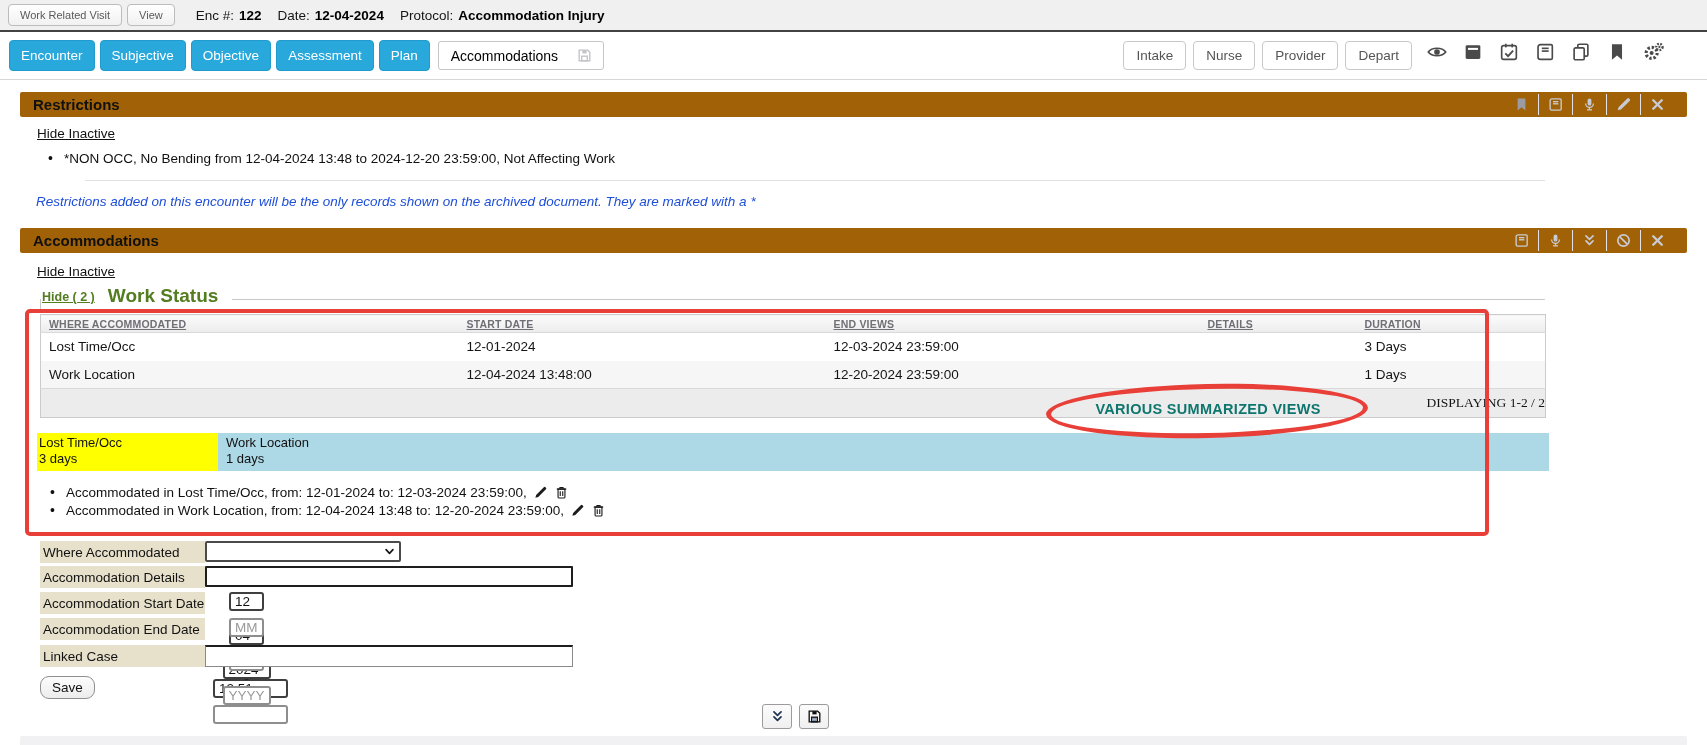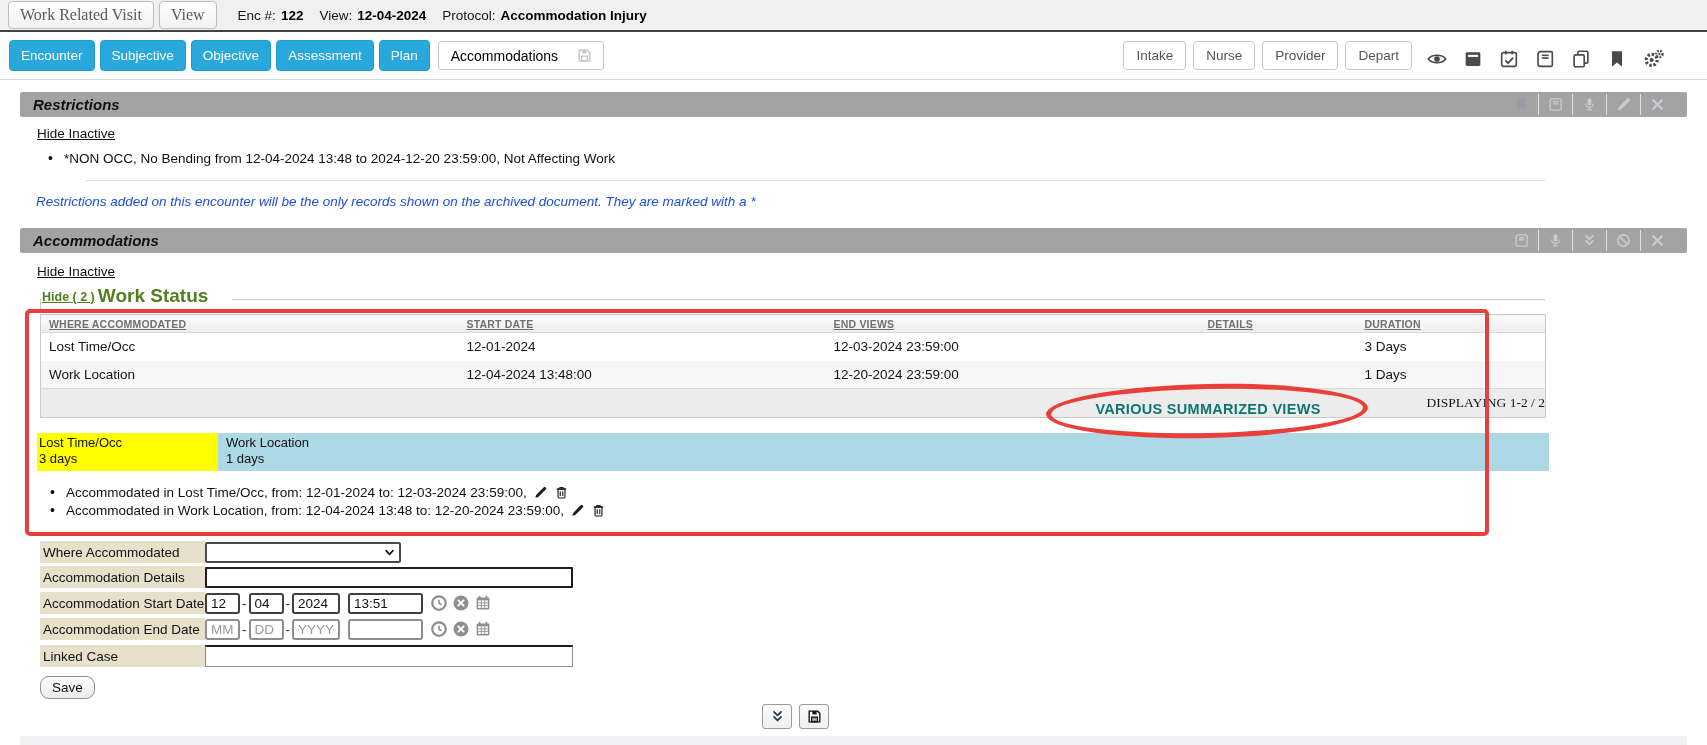--- a/index.html
+++ b/index.html
@@ -8,59 +8,59 @@
     width:1707px; height:745px; position:relative; overflow:hidden;
     background:#fff; font-family:"Liberation Sans", sans-serif; color:#111;
     font-size:13.5px;
   }
   .abs { position:absolute; }
 
   
   .topbar { top:0; left:0; width:1707px; height:32px; background:#f0f0f0;
     border-bottom:2px solid #424242; display:flex; align-items:center; padding:0 8px; }
   .tb-btn { background:linear-gradient(#ffffff,#f1f1f1); border:1px solid #bcbcbc;
-    border-radius:4px; color:#5a5a5a; font-size:16px; padding:4px 11px; margin-right:5px;
-    font-family:Liberation Serif, serif; cursor:pointer; }
+    border-radius:4px; color:#5a5a5a; font-size:11px; padding:4px 11px; margin-right:5px;
+    font-family:Liberation Sans, sans-serif; cursor:pointer; }
   .tb-label { margin-left:16px; color:#151515; }
   .tb-value { margin-left:5px; font-weight:bold; color:#000; }
 
   
   .navbar { top:32px; left:0; width:1707px; height:48px; background:#fff;
     border-bottom:1px solid #d7d7d7; display:flex; align-items:center; padding:12px 9px; }
   .nav-tab { background:#29a8dc; color:#fff; font-size:13.5px; padding:7px 11px;
     border:1px solid #219bcd; border-radius:4px; margin-right:5px; font-family:inherit; cursor:pointer; }
   .active-tab { display:flex; align-items:center; gap:18px; border:1px solid #c6c6c6;
     border-radius:3px; padding:5px 10px 5px 12px; margin-left:3px; font-size:14px; color:#000;
     background:#fff; cursor:pointer; }
-  .nav-right { margin-left:auto; display:flex; align-items:flex-end; gap:7px; padding-right:34px; }
+  .nav-right { margin-left:auto; display:flex; align-items:flex-start; gap:7px; padding-right:34px; }
   .phase-btn { border:1px solid #c9c9c9; border-radius:4px; background:#fff; color:#555;
     font-size:13.5px; padding:6px 12px; font-family:inherit; cursor:pointer; }
   .nav-icon { width:22px; height:22px; color:#4a4a4a; margin-left:7px; cursor:pointer; }
 
   
-  .sec-header { left:20px; width:1667px; height:25px; background:#a3a3a3; border-radius:2px;
-    display:flex; align-items:center; padding:0 13px;font-style:italic; }
+  .sec-header { left:20px; width:1667px; height:25px; background:#a16207; border-radius:2px;
+    display:flex; align-items:center; padding:0 13px; }
   .sec-title { font-weight:bold; font-size:15px; color:#101010; }
   .sec-icons { margin-left:auto; display:flex; align-items:center; height:100%; }
   .slot { width:34px; height:21px; display:flex; align-items:center; justify-content:center;
     border-left:1px solid #e2e2e6; cursor:pointer; }
   .slot:first-child { border-left:none; }
   .hicon { width:17px; height:17px; color:#c9cbd2; }
   .hicon.dk { color:#9a9ba3; }
 
   .hide-link { color:#111; text-decoration:underline; cursor:pointer; }
 
   .dot { font-size:14px; margin-right:11px; }
   .b-row { display:flex; align-items:center; }
 
   .note { font-style:italic; color:#1d4ed8; font-size:13.5px; }
   .sep-line { border-top:1px solid #e0e0e0; height:0; }
 
   
-  .legend { display:flex; align-items:flex-end; gap:3px; }
+  .legend { display:flex; align-items:flex-end; gap:13px; }
   .hide2 { color:#537d20; font-weight:bold; font-size:12.5px; text-decoration:underline; cursor:pointer; padding-bottom:2px;}
   .ws-title { color:#537d20; font-weight:bold; font-size:19px; line-height:20px; }
   .group-line { border-top:1px solid #c9c9c9; }
   .group-stub { border-left:1px solid #c9c9c9; width:0; }
 
   
   table.acc { border-collapse:collapse; width:1505px; border:1px solid #cbcbcb; table-layout:fixed; }
   table.acc th { height:18px; background:linear-gradient(#fbfbfb,#ececec); text-align:left;
     font-size:10.5px; color:#6f6f76; font-weight:bold; text-decoration:underline;
     letter-spacing:.2px; padding:0; border-bottom:1px solid #d9d9d9; cursor:pointer; }
@@ -83,21 +83,21 @@
     border-radius:5px; z-index:5; pointer-events:none; }
   .red-ellipse { left:1046px; top:384px; width:322px; height:54px; border:5px solid #e84038;
     border-radius:50%; transform:rotate(-1.2deg); z-index:5; pointer-events:none; }
   .annot-text { left:1063px; top:401px; width:290px; text-align:center; font-weight:bold;
     font-size:14.5px; letter-spacing:.3px; color:#0f766e; z-index:6; }
 
   
   .form-row { left:40px; display:flex; align-items:stretch; height:22px; }
   .form-label { width:165px; background:#e7e1cc; display:flex; align-items:center;
     padding-left:3px; font-size:13.5px; color:#111; }
-  .ctrls { display:flex; align-items:center; }
+  .ctrls { display:flex; align-items:center;flex-direction:column; }
   .inp { border:2px solid #3f3f3f; border-radius:3px; height:21px; font-size:13.5px;
     padding:0 4px; font-family:inherit; color:#111; }
   .inp.lite { border-color:#8e8e8e; }
   .inp::placeholder { color:#9a9a9a; }
   .w-mon { width:35px; } .w-day { width:35px; } .w-yr { width:48px; } .w-time { width:75px; }
   .dsep { margin:0 2px; color:#222; }
   .fld-icon { width:18px; height:18px; color:#8f8f93; margin-left:4px; cursor:pointer; }
   .wide-inp { width:368px; height:21px; border:2px solid #1e1e1e; border-radius:1px;
     font-size:13.5px; font-family:inherit; padding:0 4px; }
   .linked-inp { width:368px; height:22px; border:1px solid #8a8a8a; border-top:2px solid #1e1e1e;
@@ -116,21 +116,21 @@
   .bottom-strip { left:20px; top:736px; width:1667px; height:9px; background:#f1f1f3; border-radius:2px 2px 0 0; }
 </style>
 </head>
 <body>
 
 <div class="abs topbar">
   <button class="tb-btn">Work Related Visit</button>
   <button class="tb-btn">View</button>
   <span class="tb-label">Enc #:</span>
   <span class="tb-value">122</span>
-  <span class="tb-label">View:</span>
+  <span class="tb-label">Date:</span>
   <span class="tb-value">12-04-2024</span>
   <span class="tb-label">Protocol:</span>
   <span class="tb-value">Accommodation Injury</span>
 </div>
 
 <div class="abs navbar">
   <button class="nav-tab">Encounter</button>
   <button class="nav-tab">Subjective</button>
   <button class="nav-tab">Objective</button>
   <button class="nav-tab">Assessment</button>

